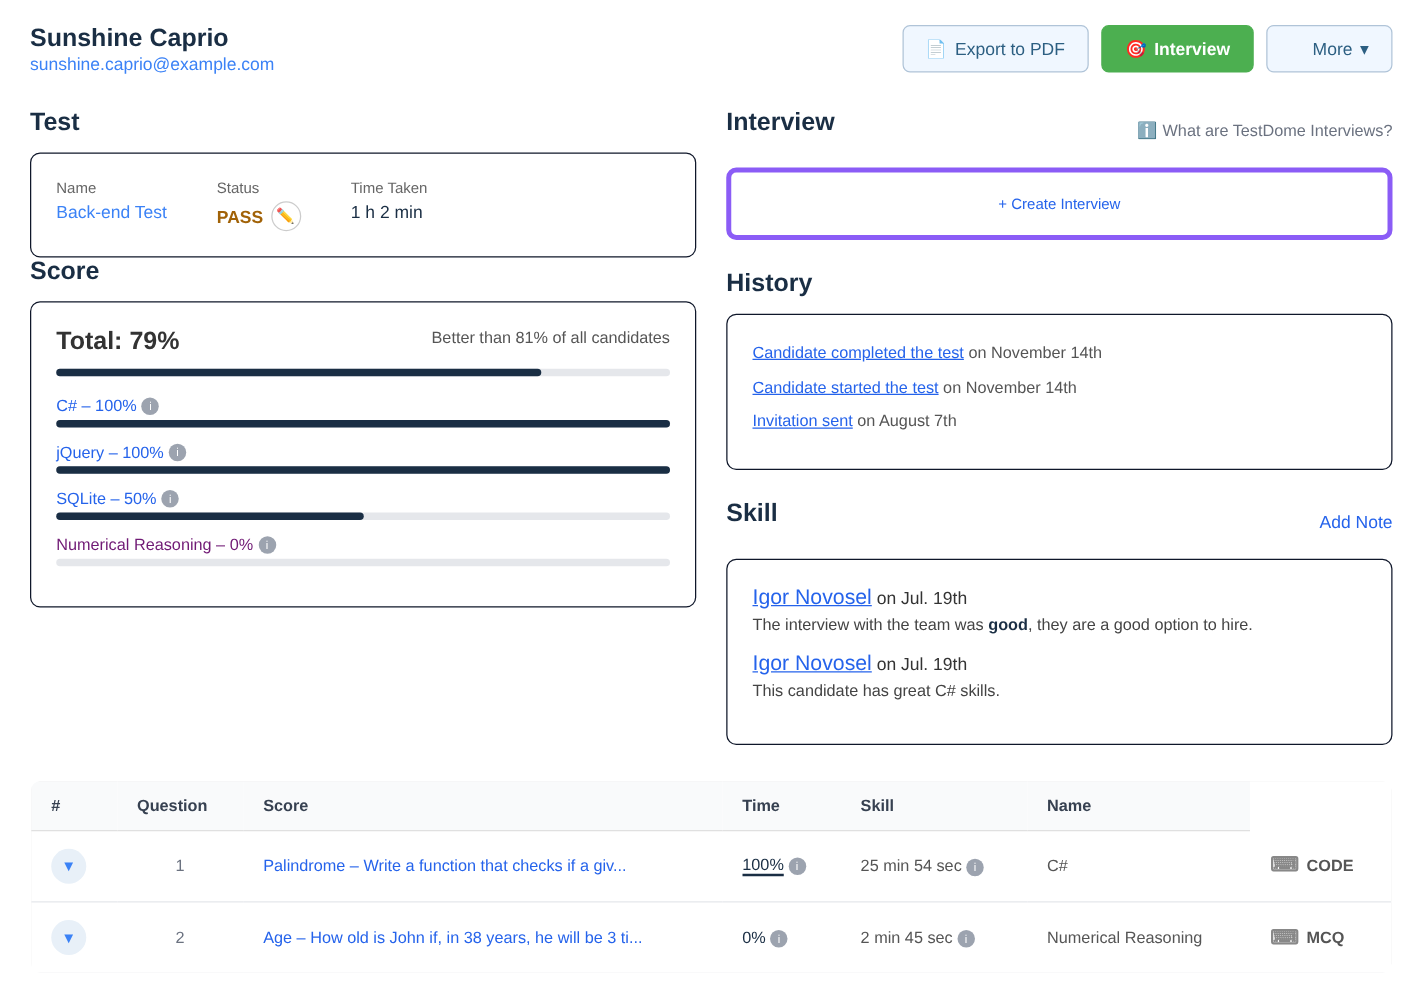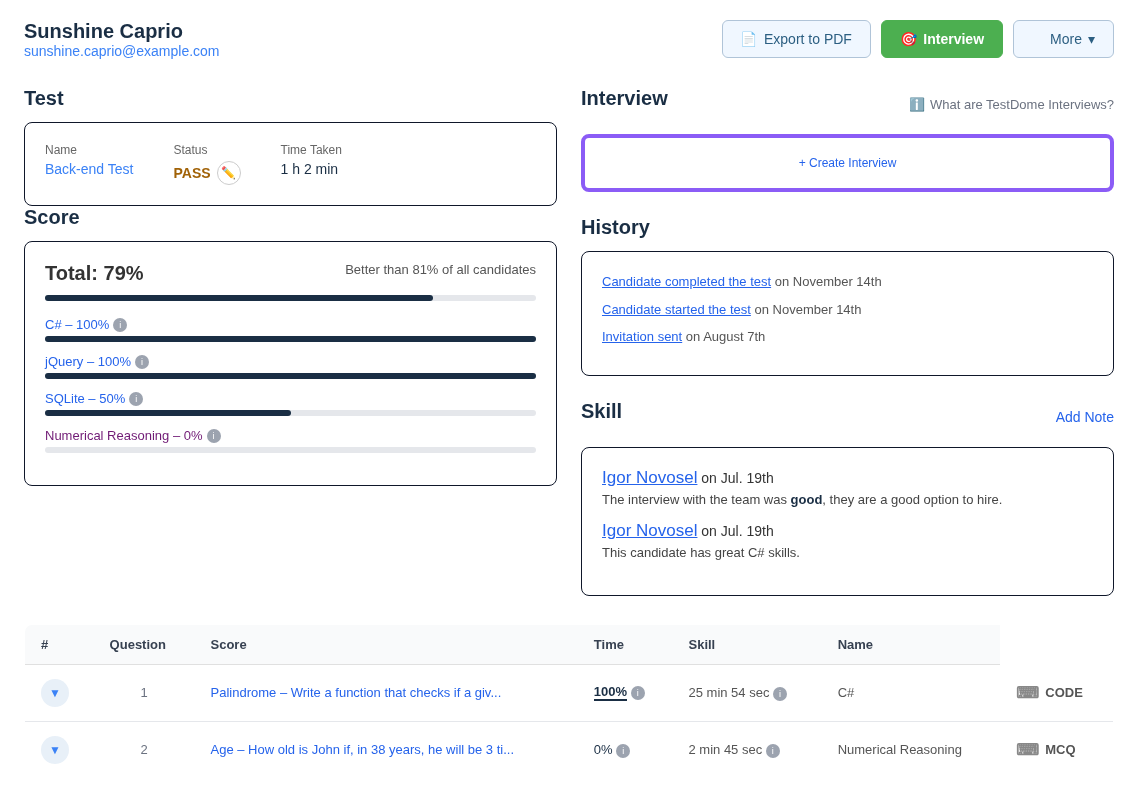--- a/index.html
+++ b/index.html
@@ -70,21 +70,21 @@
     .questions-table tbody tr { border-bottom: 1px solid #e5e7eb; }
     .questions-table tbody td { padding: 14px 16px; font-size: 13px; vertical-align: middle; }
     .q-num { color: #6b7280; text-align: center; }
     .q-link { color: #2563eb; cursor: pointer; }
     .q-score-underline { border-bottom: 2px solid #1a2e44; display: inline-block; }
     .q-time { color: #555; }
     .q-skill { color: #555; }
     .q-type { display: flex; align-items: center; gap: 6px; color: #555; font-weight: 600; }
     .type-icon { font-size: 16px; color: #888; }
     .chevron-btn { width: 28px; height: 28px; border-radius: 50%; background: #e8f0f8; border: none; cursor: pointer; display: flex; align-items: center; justify-content: center; color: #3b82f6; font-size: 12px; }
-    .score-pct { color: #1a2e44; font-size: 13px; font-weight: 700; }
+    .score-pct { color: #1a2e44; font-size: 13px; font-weight: 400; }
     .score-zero { color: #1a2e44; }
   </style>
 </head>
 <body>
 
 <div class="container">
 
   <div class="header">
     <div class="header-left">
       <h1>Sunshine Caprio</h1>

